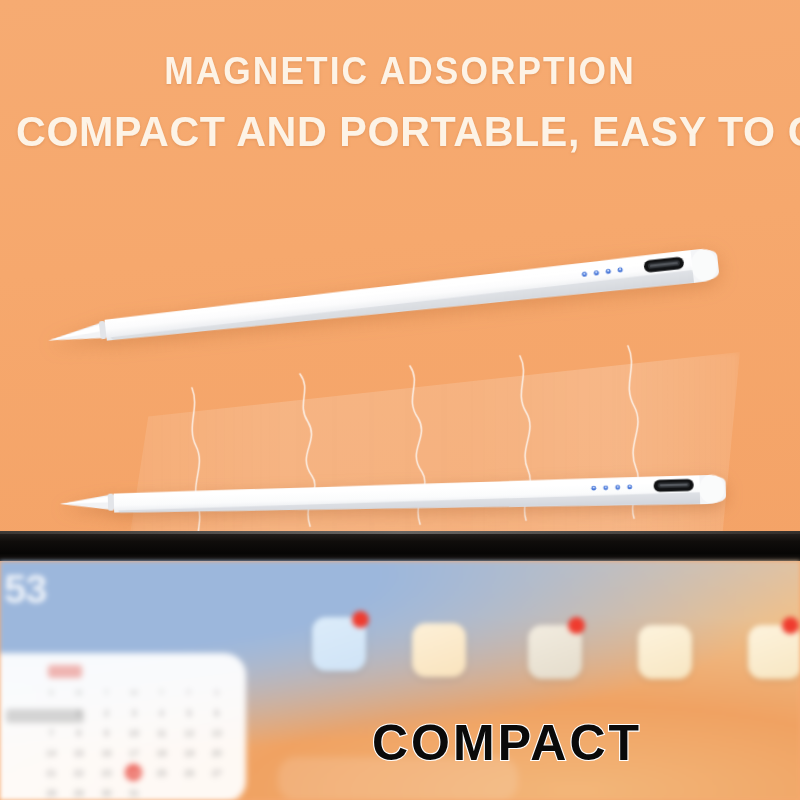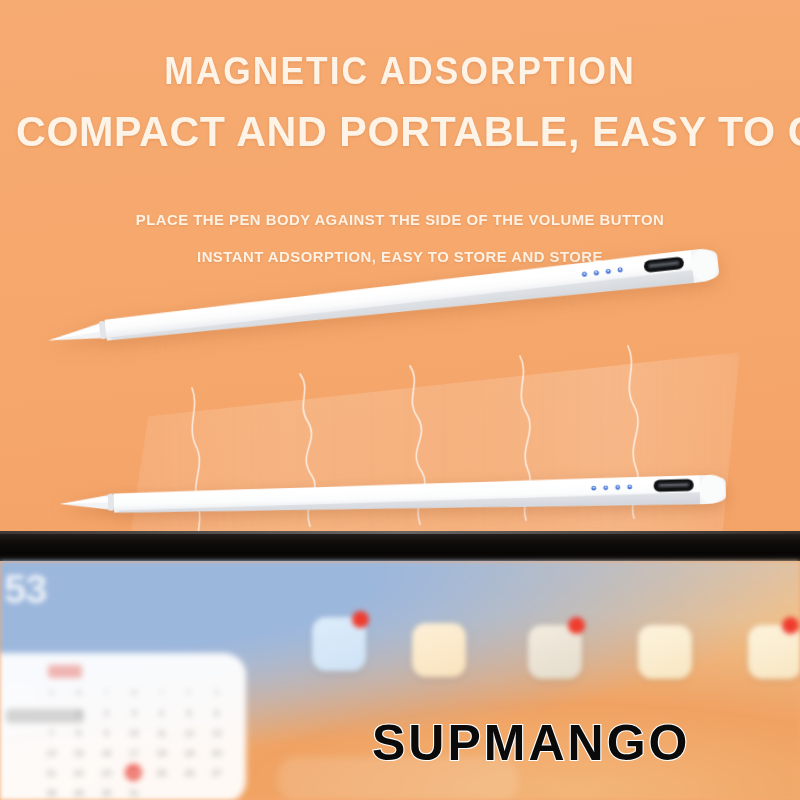--- a/index.html
+++ b/index.html
@@ -250,24 +250,20 @@
 
 <div id="banner">
 
   <div id="top-panel">
 
     <div id="headline-block">
       <div class="headline" id="headline-1">MAGNETIC ADSORPTION</div>
       <div class="headline" id="headline-2">COMPACT AND PORTABLE, EASY TO CARRY</div>
     </div>
 
-    <div id="subcopy-block">
-      <div class="subcopy" id="subcopy-1">PLACE THE PEN BODY AGAINST THE SIDE OF THE VOLUME BUTTON</div>
-      <div class="subcopy" id="subcopy-2">INSTANT ADSORPTION, EASY TO STORE AND STORE</div>
-    </div>
 
     <div id="field-glow"></div>
 
     <svg id="field-lines" viewBox="0 0 800 215">
       <g fill="none" stroke="#ffffff" stroke-width="1.5" opacity="0.62" stroke-linecap="round">
         <path d="M192,58 C200,78 186,96 196,116 C206,136 190,152 198,176 C203,190 196,200 199,208"></path>
         <path d="M300,44 C312,60 296,74 308,92 C320,112 296,124 312,146 C322,160 302,172 310,196"></path>
         <path d="M410,36 C422,54 404,68 418,88 C430,108 406,120 422,142 C432,158 412,170 420,194"></path>
         <path d="M520,26 C530,46 514,62 526,82 C538,102 518,118 528,140 C536,158 520,170 526,190"></path>
         <path d="M628,16 C638,38 622,54 634,76 C646,98 626,114 636,138 C644,156 628,170 634,188"></path>
@@ -518,15 +514,15 @@
             </div>
             <div class="cal-cell" style="position: relative;">
               <span style="position: relative;"></span>
             </div>
           </div>
       </div>
 
     </div>
   </div>
 
-  <div id="watermark">SUPMANGO</div>
+  <div id="watermark">COMPACT</div>
 
 </div>
 
 </body></html>

